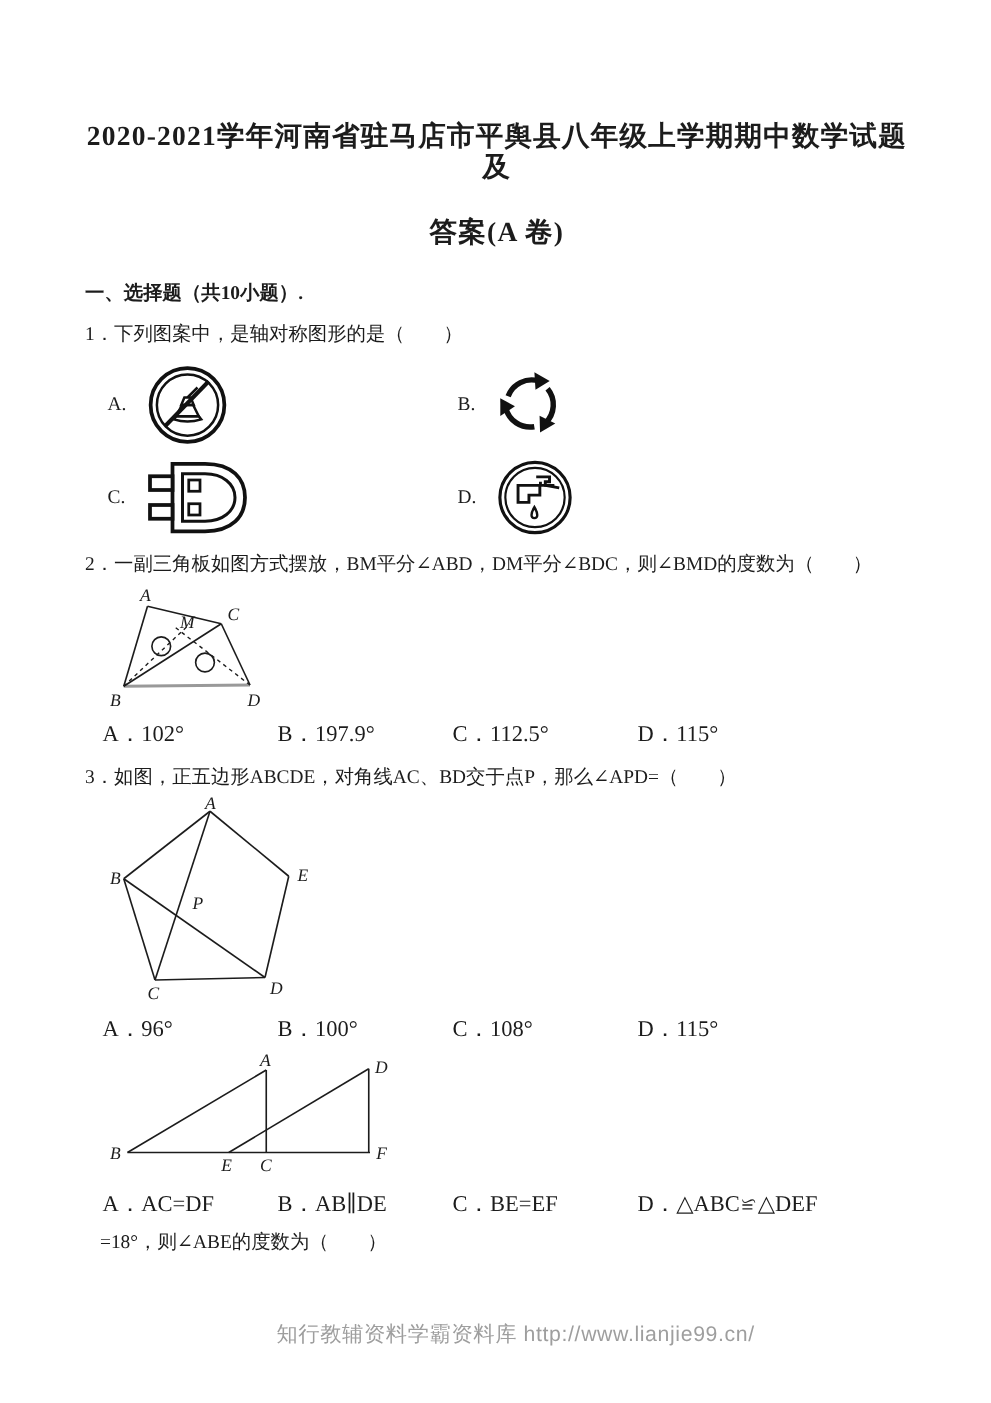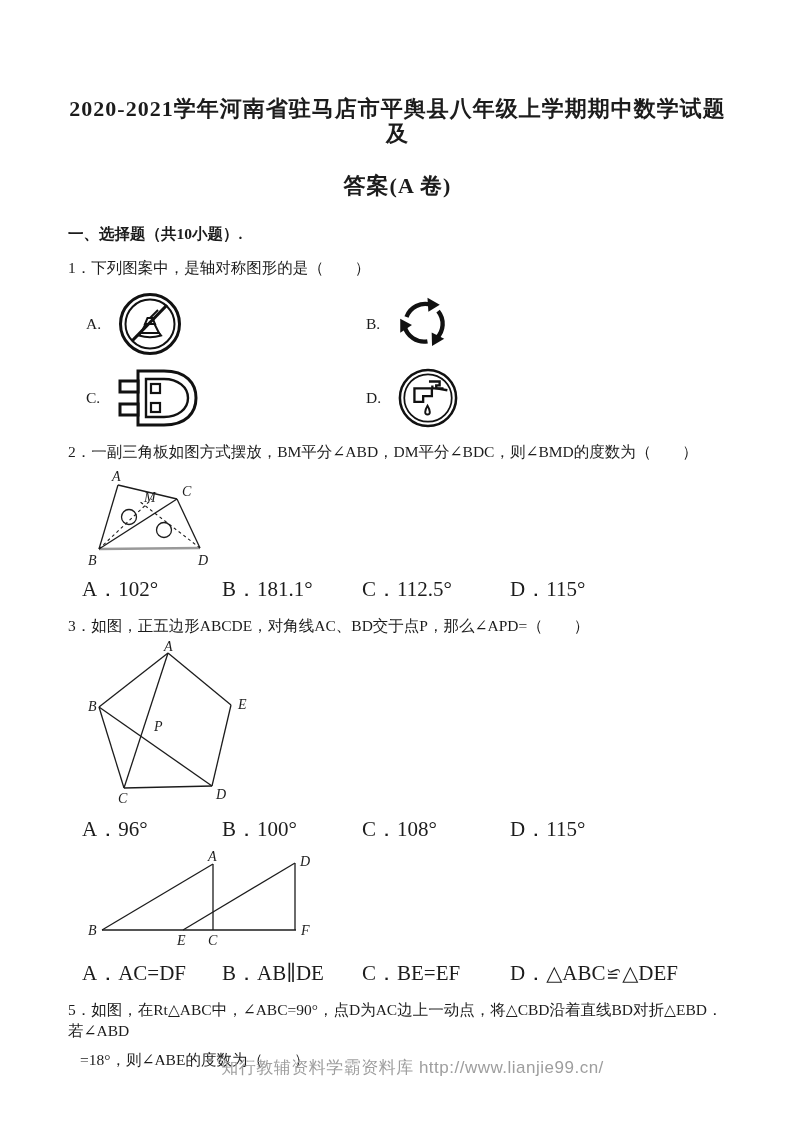--- a/index.html
+++ b/index.html
@@ -38,21 +38,21 @@
     display:grid;
     grid-template-columns:280px auto;
     row-gap:10px;
   }
   .img-opt{display:flex;align-items:center;gap:16px;font-size:15.5px;}
   .img-opt svg{display:block;}
   
   .opt-row{
     display:flex;
     padding-left:14px;
-    font-size:21px;
+    font-size:18px;
     align-items:flex-end;
   }
   .opt-row .c1{width:140px;}
   .opt-row .c2{width:140px;}
   .opt-row .c3{width:148px;}
   .figure{display:block;}
   .fig-q2{margin:6px 0 0 16px;}
   .fig-q3{margin:4px 0 0 20px;}
   .fig-q4{margin:8px 0 0 16px;}
   .fig-label{
@@ -165,21 +165,21 @@
       <circle class="ln" cx="80" cy="61" r="7.5" stroke-width="1.1"></circle>
       <text class="fig-label" x="28" y="12">A</text>
       <text class="fig-label" x="98" y="27">C</text>
       <text class="fig-label" x="4" y="96">B</text>
       <text class="fig-label" x="114" y="96">D</text>
       <text class="fig-label" x="60" y="33">M</text>
     </svg>
 
     <div class="opt-row opts-q2">
       <span class="c1">A．102°</span>
-      <span class="c2">B．181.1°</span>
+      <span class="c2">B．197.9°</span>
       <span class="c3">C．112.5°</span>
       <span class="c4">D．115°</span>
     </div>
 
     <div class="q-text">3．如图，正五边形ABCDE，对角线AC、BD交于点P，那么∠APD=（　　）</div>
 
     <svg class="figure fig-q3" width="168" height="172" viewBox="0 0 168 172">
       <line class="ln" x1="80" y1="12" x2="11" y2="66"></line>
       <line class="ln" x1="11" y1="66" x2="36" y2="147"></line>
       <line class="ln" x1="36" y1="147" x2="124" y2="145"></line>
@@ -217,19 +217,18 @@
       <text class="fig-label" x="217" y="84">F</text>
     </svg>
 
     <div class="opt-row opts-q4">
       <span class="c1">A．AC=DF</span>
       <span class="c2">B．AB∥DE</span>
       <span class="c3">C．BE=EF</span>
       <span class="c4">D．△ABC≌△DEF</span>
     </div>
 
-    <div class="q-text">5．如图，在Rt△ABC中，∠ABC=90°，点D为AC边上一动点，将△CBD沿着直线BD对折△EBD．若∠ABD</div>
     <div class="cont-line">=18°，则∠ABE的度数为（　　）</div>
 
   </div>
 
   <div class="footer">知行教辅资料学霸资料库 http://www.lianjie99.cn/</div>
 </div>
 
 </body></html>

